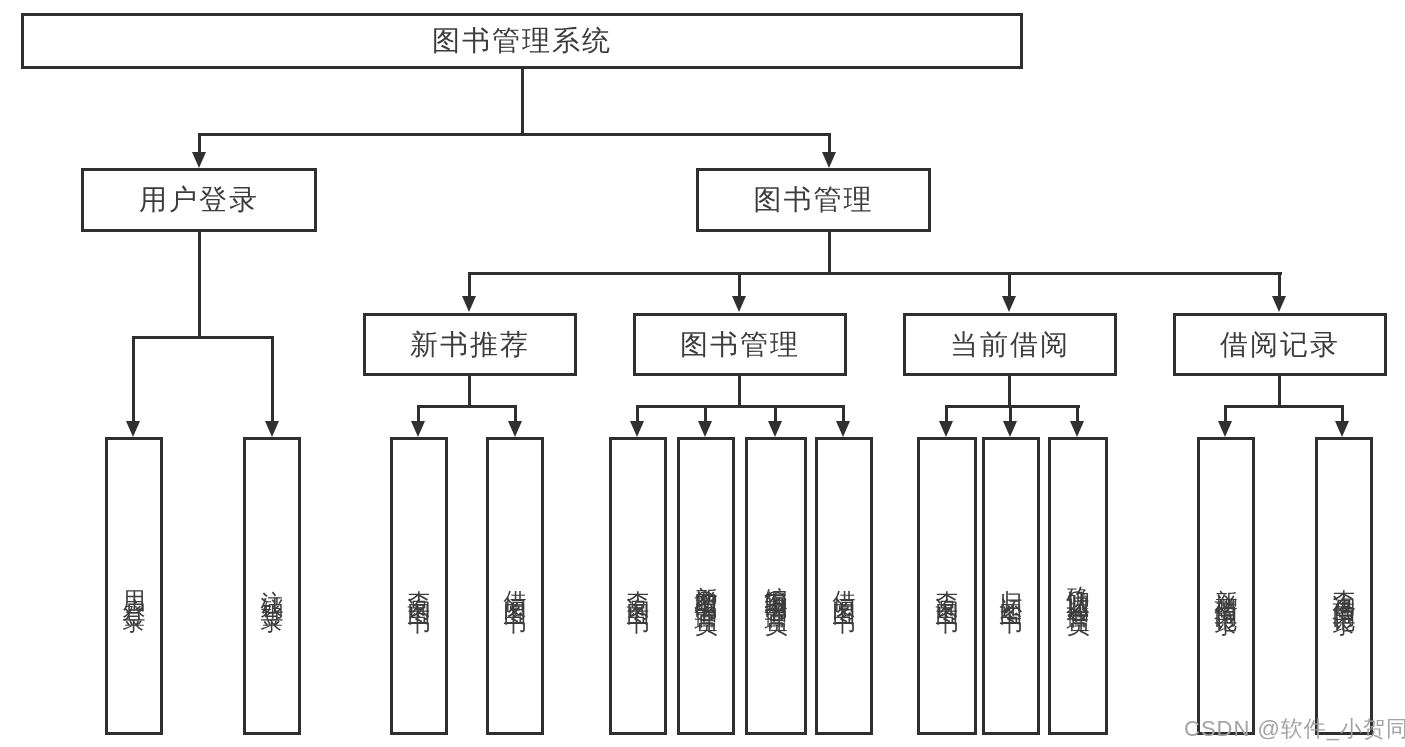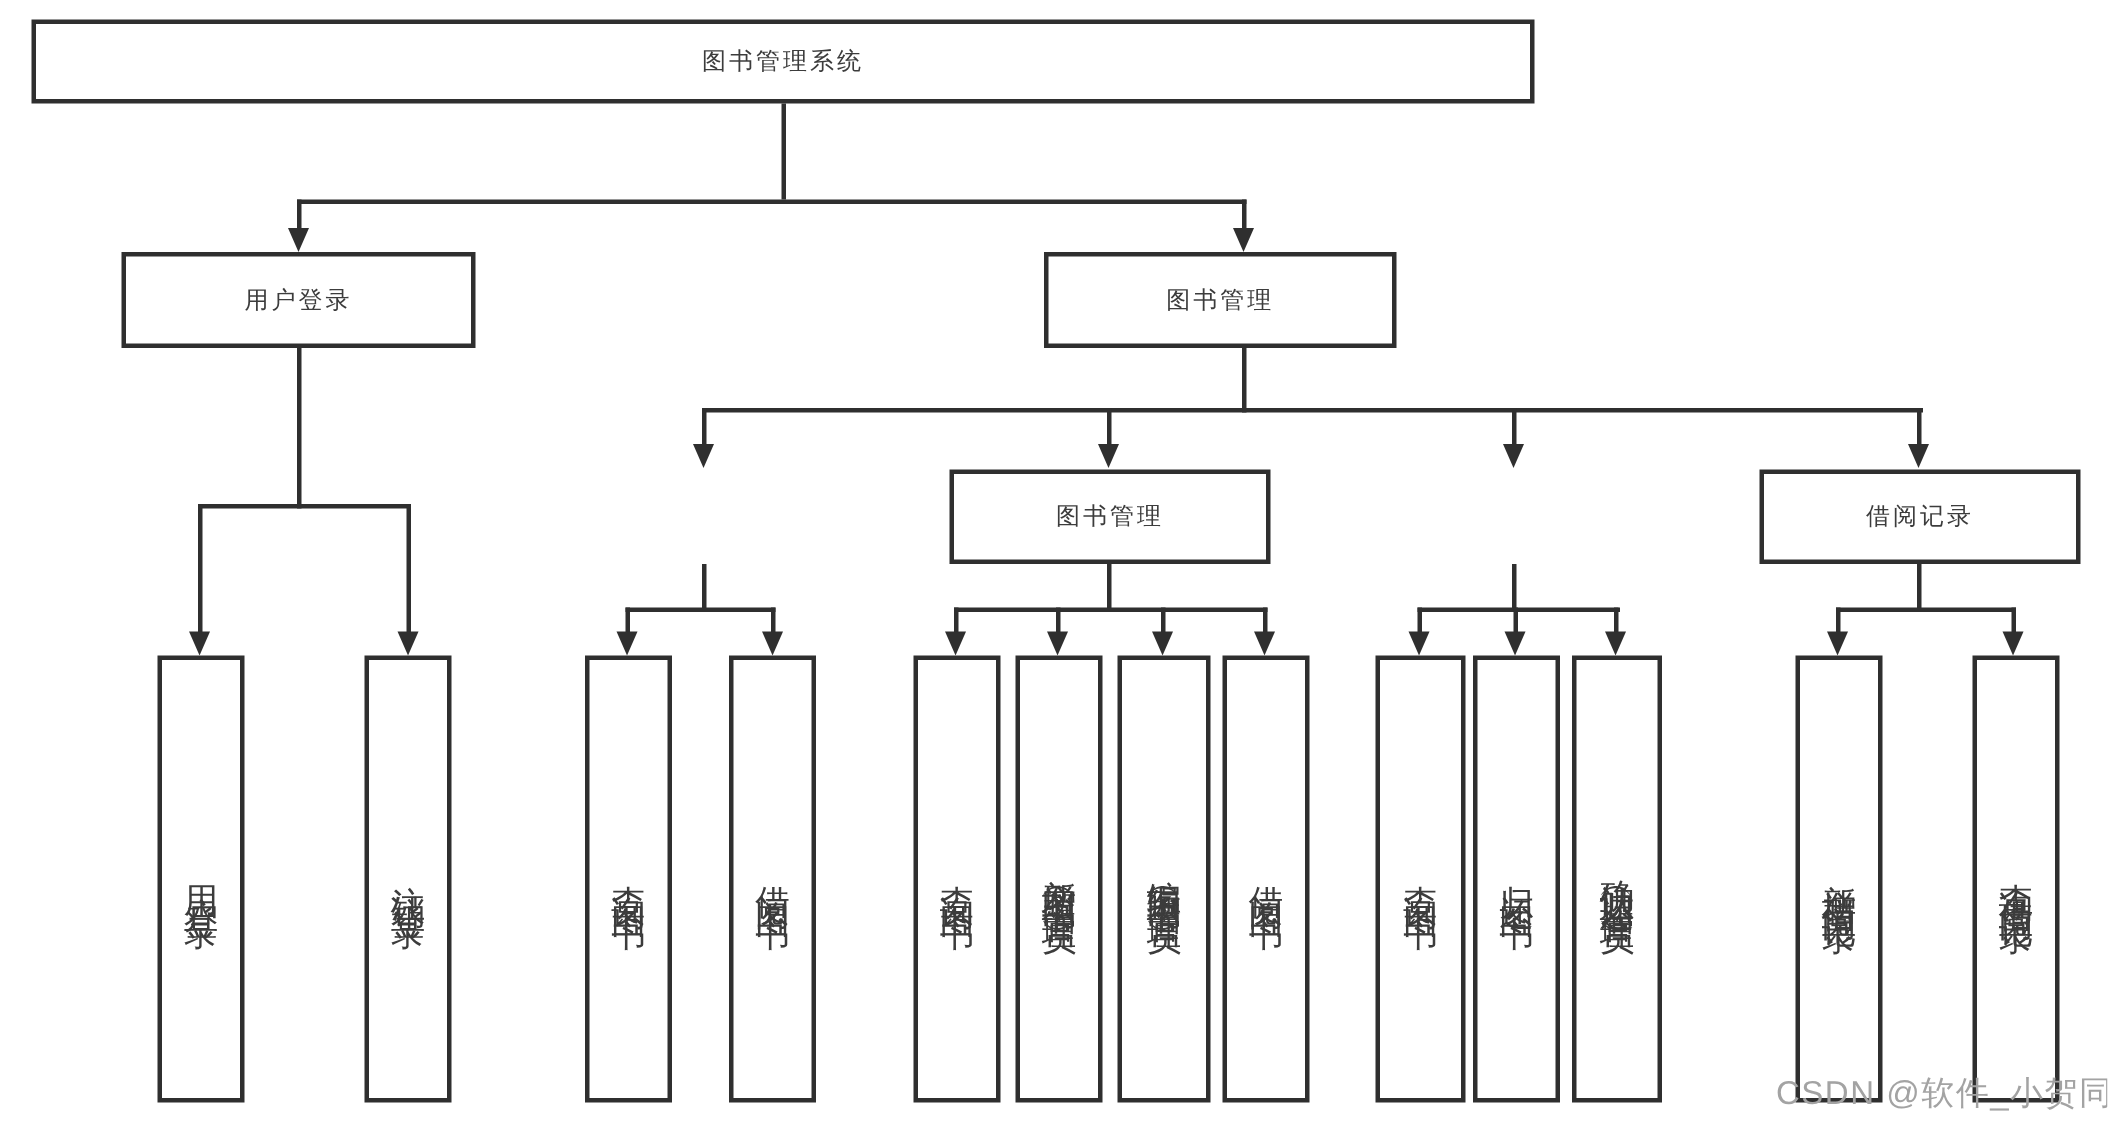--- a/index.html
+++ b/index.html
@@ -3,21 +3,21 @@
 <meta charset="utf-8">
 <style>
   html,body{margin:0;padding:0;background:#ffffff;}
   #stage{
     position:relative;width:1405px;height:747px;background:#ffffff;overflow:hidden;
     font-family:"Liberation Sans","DejaVu Sans",sans-serif;
   }
   .node{
     position:absolute;border:3px solid #2f2f2f;background:#ffffff;box-sizing:border-box;
     display:flex;align-items:center;justify-content:center;
-    color:#3c3c3c;font-size:16px;letter-spacing:2px;white-space:nowrap;
+    color:#3c3c3c;font-size:28px;letter-spacing:2px;white-space:nowrap;
   }
   .vnode{
     position:absolute;border:3px solid #2f2f2f;background:#ffffff;box-sizing:border-box;
     display:flex;align-items:center;justify-content:center;
     color:#3c3c3c;font-size:23px;
     writing-mode:vertical-rl;text-orientation:mixed;letter-spacing:7px;
     line-height:1;white-space:nowrap;
   }
   .hline{position:absolute;height:3px;background:#2f2f2f;}
   .vline{position:absolute;width:3px;background:#2f2f2f;}
@@ -34,21 +34,23 @@
 </head>
 <body>
 
 <div id="stage">
 
   <div class="node" style="left:21px;top:13px;width:1002px;height:56px;">图书管理系统</div>
 
   <div class="node" style="left:81px;top:168px;width:236px;height:64px;">用户登录</div>
   <div class="node" style="left:696px;top:168px;width:235px;height:64px;">图书管理</div>
 
+  <div class="node" style="left:363px;top:313px;width:214px;height:63px;">新书推荐</div>
   <div class="node" style="left:633px;top:313px;width:214px;height:63px;">图书管理</div>
+  <div class="node" style="left:903px;top:313px;width:214px;height:63px;">当前借阅</div>
   <div class="node" style="left:1173px;top:313px;width:214px;height:63px;">借阅记录</div>
 
   <div class="vnode" style="left:105px;top:437px;width:58px;height:298px;">用户登录</div>
   <div class="vnode" style="left:243px;top:437px;width:58px;height:298px;">注销登录</div>
 
   <div class="vnode" style="left:390px;top:437px;width:58px;height:298px;">查询图书</div>
   <div class="vnode" style="left:486px;top:437px;width:58px;height:298px;">借阅图书</div>
 
   <div class="vnode" style="left:609px;top:437px;width:58px;height:298px;">查询图书</div>
   <div class="vnode" style="left:677px;top:437px;width:58px;height:298px;letter-spacing:4px;">新增图书（管理员）</div>

